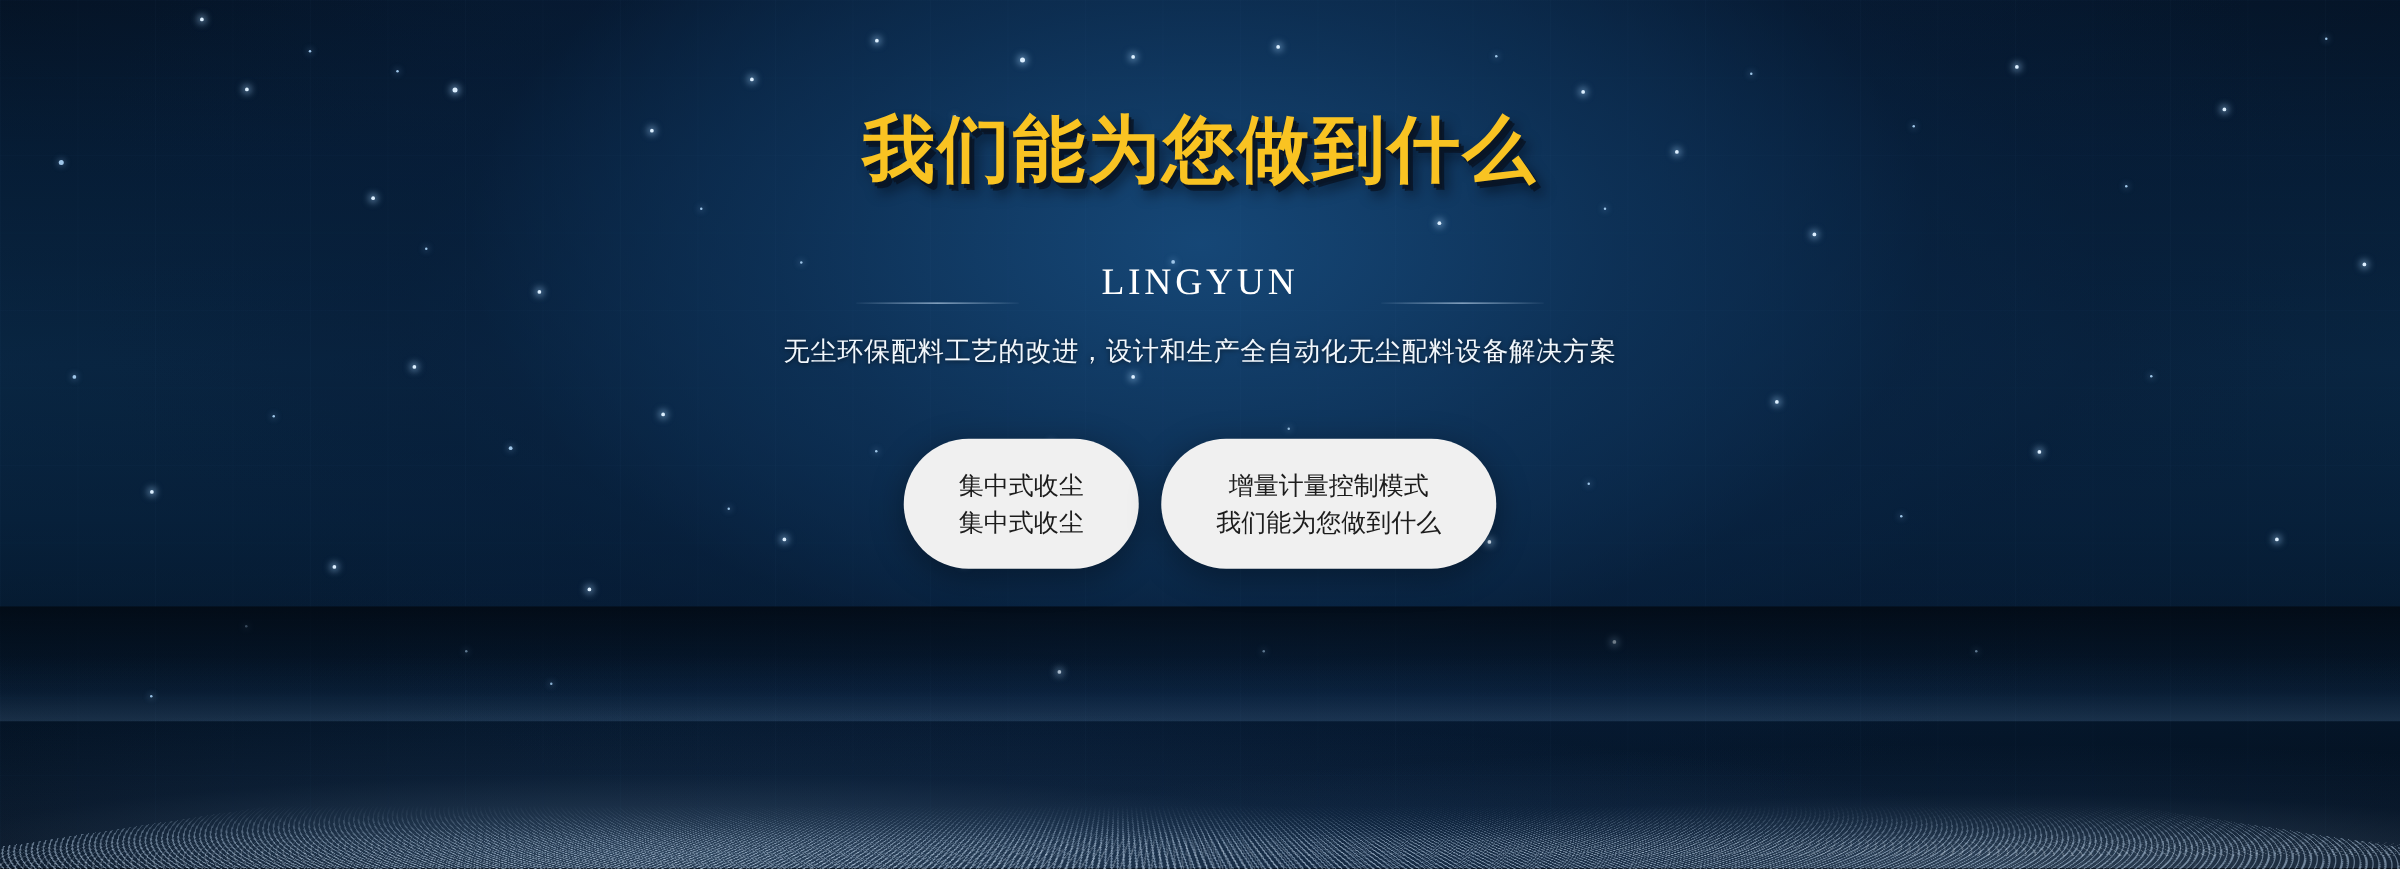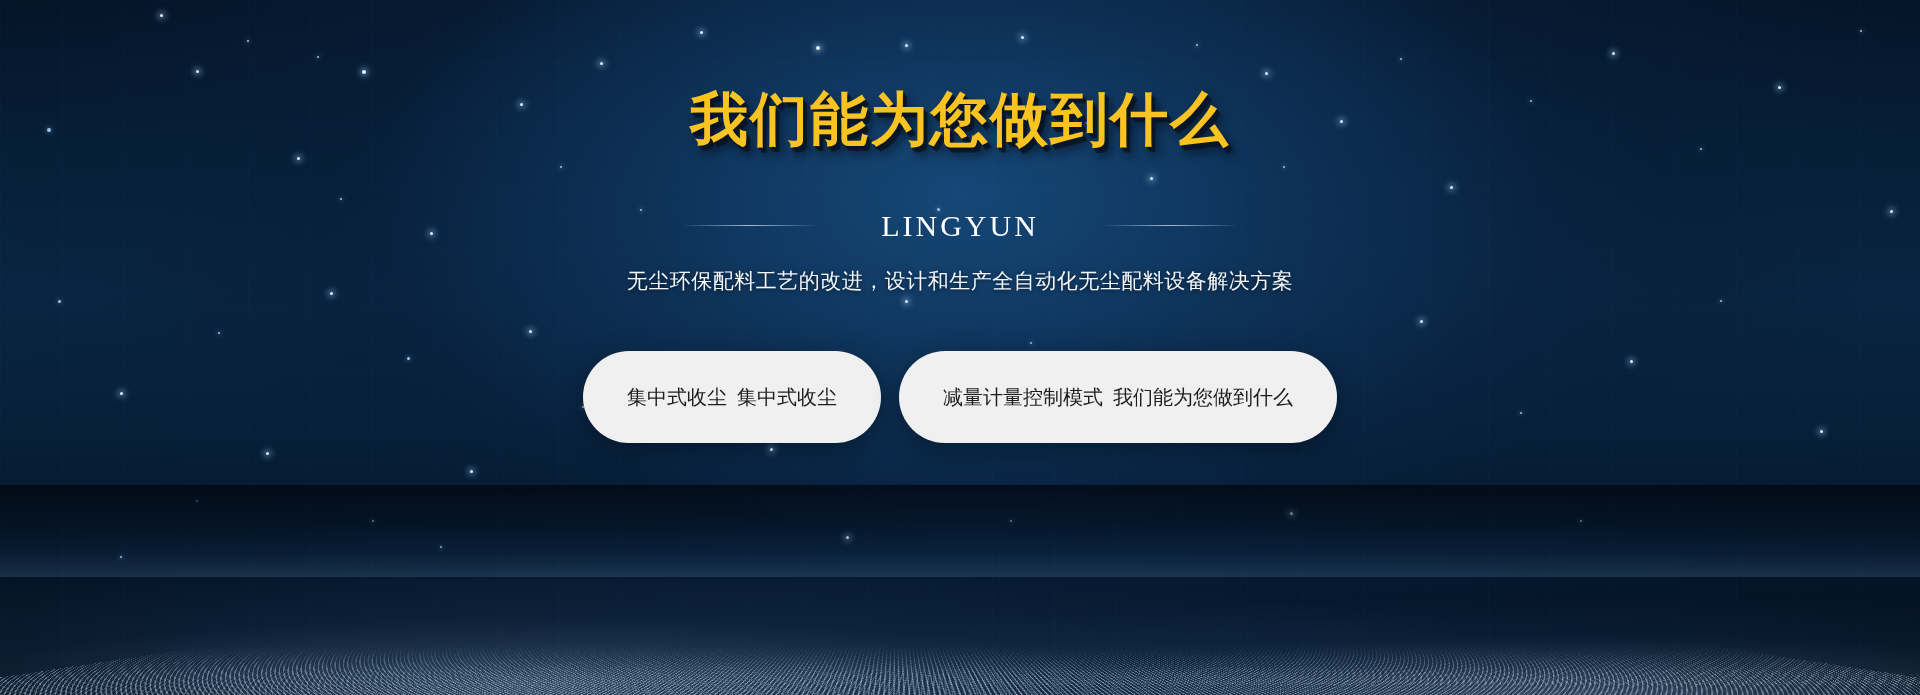--- a/index.html
+++ b/index.html
@@ -126,21 +126,21 @@
     line-height: 1;
     white-space: nowrap;
     text-shadow:
       2px 3px 0 rgba(10,22,38,0.95),
       4px 5px 0 rgba(8,18,32,0.75),
       6px 8px 10px rgba(2,8,18,0.65);
   }
 
   .eyebrow-row {
     display: flex;
-    align-items: center;
+    align-items: flex-end;
     justify-content: center;
     margin-top: 22px;
     width: 100%;
   }
   .rule {
     height: 1px;
     width: 130px;
     background: linear-gradient(to right, rgba(200,225,250,0.05), rgba(205,228,250,0.78), rgba(200,225,250,0.05));
   }
   .rule.left  { margin-right: 66px; }
@@ -166,22 +166,23 @@
 
   .cards {
     display: flex;
     align-items: stretch;
     margin-top: 35px;
     gap: 18px;
   }
   .card {
     background: #f0f0f0;
     border-radius: 52px;
-    height: 92px;
+    height: 104px;
     display: flex;
+    flex-direction: column;
     align-items: center;
     justify-content: center;
     gap: 10px;
     padding: 0 44px;
     box-shadow: 0 6px 26px rgba(0,0,0,0.35);
   }
   .card-line {
     font-family: "DejaVu Sans", "Liberation Sans", sans-serif;
     font-size: 20px;
     color: #1c1c1c;
@@ -285,20 +286,20 @@
     <p class="subtitle">无尘环保配料工艺的改进，设计和生产全自动化无尘配料设备解决方案</p>
 
     <div class="cards">
 
       <div class="card">
         <span class="card-line">集中式收尘</span>
         <span class="card-line">集中式收尘</span>
       </div>
 
       <div class="card">
-        <span class="card-line">减量计量控制模式</span>
+        <span class="card-line">增量计量控制模式</span>
         <span class="card-line">我们能为您做到什么</span>
       </div>
 
 
     </div>
   </div>
 </div>
 
 </body></html>

